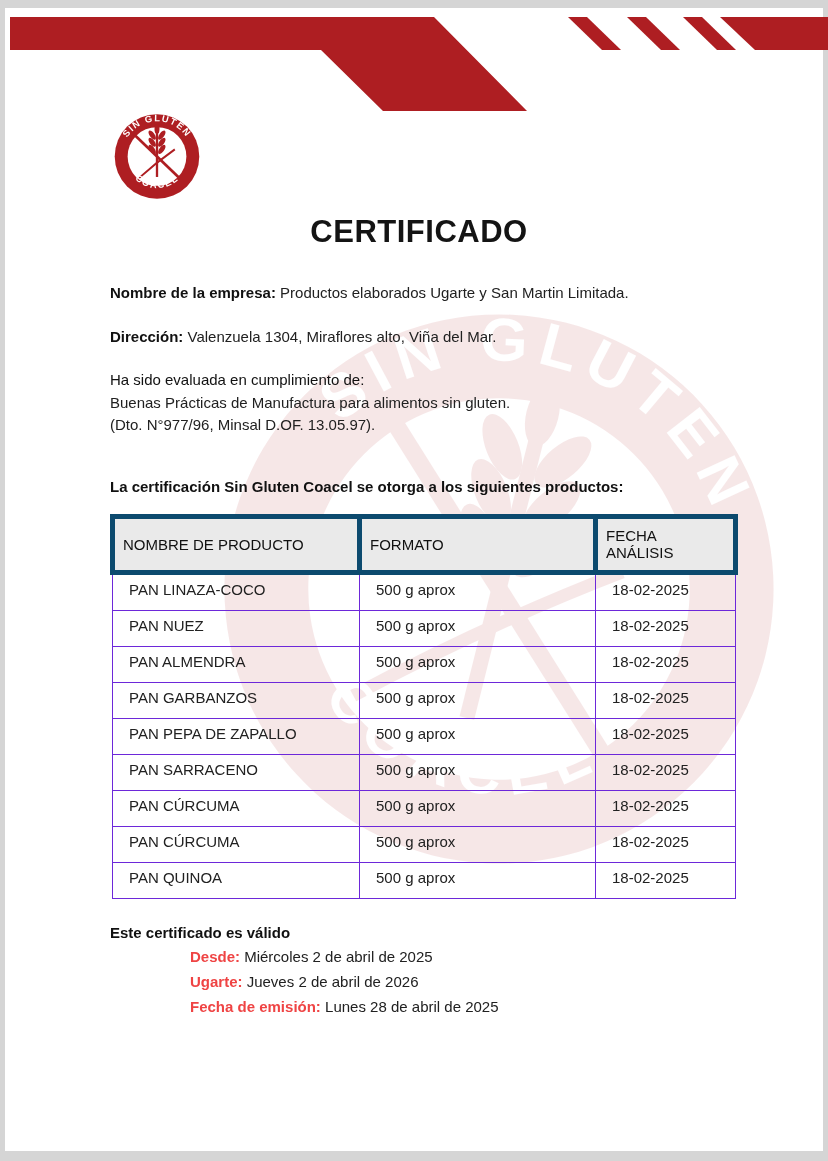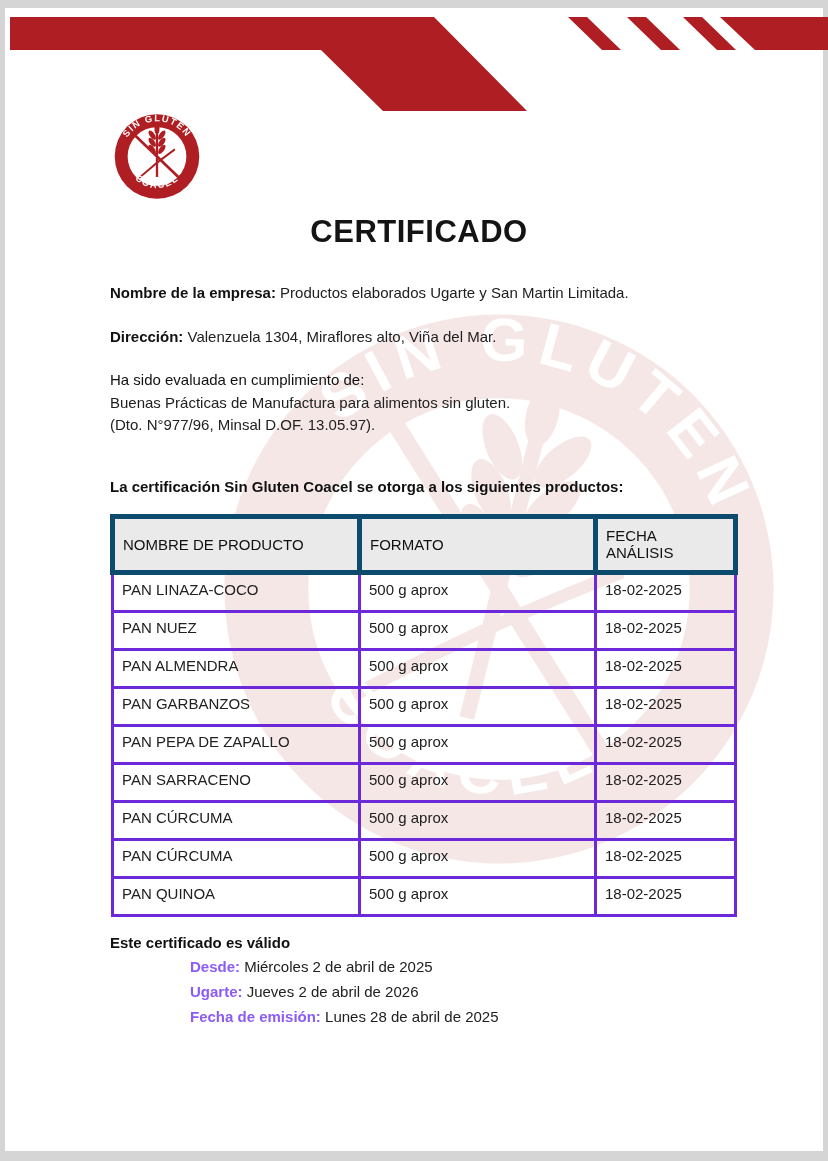--- a/index.html
+++ b/index.html
@@ -42,28 +42,28 @@
     font-size:15px;color:#212121;background:transparent;
   }
   .ptable col.c1{width:247px;}
   .ptable col.c2{width:236px;}
   .ptable col.c3{width:140px;}
   .ptable th{
     background:#eaeaea;text-align:left;font-weight:normal;color:#111;
     padding:8px 8px 9px 8px;border:5px solid #0c4a6e;font-size:15px;
   }
   .ptable td{
-    padding:6px 8px 12px 8px;border:3px solid #6d28d9;background:transparent;
+    padding:6px 8px 12px 16px;border:1px solid #6d28d9;background:transparent;
     vertical-align:top;
   }
   
-  .validity{position:absolute;left:105px;top:916px;font-size:15px;color:#212121;margin-top:10px;}
+  .validity{position:absolute;left:105px;top:916px;font-size:15px;color:#212121;}
   .validity .vh{font-weight:bold;color:#111;margin:0 0 7px 0;}
   .validity .vi{margin:0 0 7px 80px;line-height:18px;}
-  .validity .vi b{color:#8b5cf6;}
+  .validity .vi b{color:#ef4444;}
 </style>
 </head>
 <body>
 
 <div class="stage">
   <div class="page">
 
     <svg class="banner" viewBox="0 0 828 120" aria-hidden="true">
       <polygon points="5,9 429,9 522,103 378,103 316,42 5,42"></polygon>
       <polygon points="563,9 582,9 616,42 597,42"></polygon>

